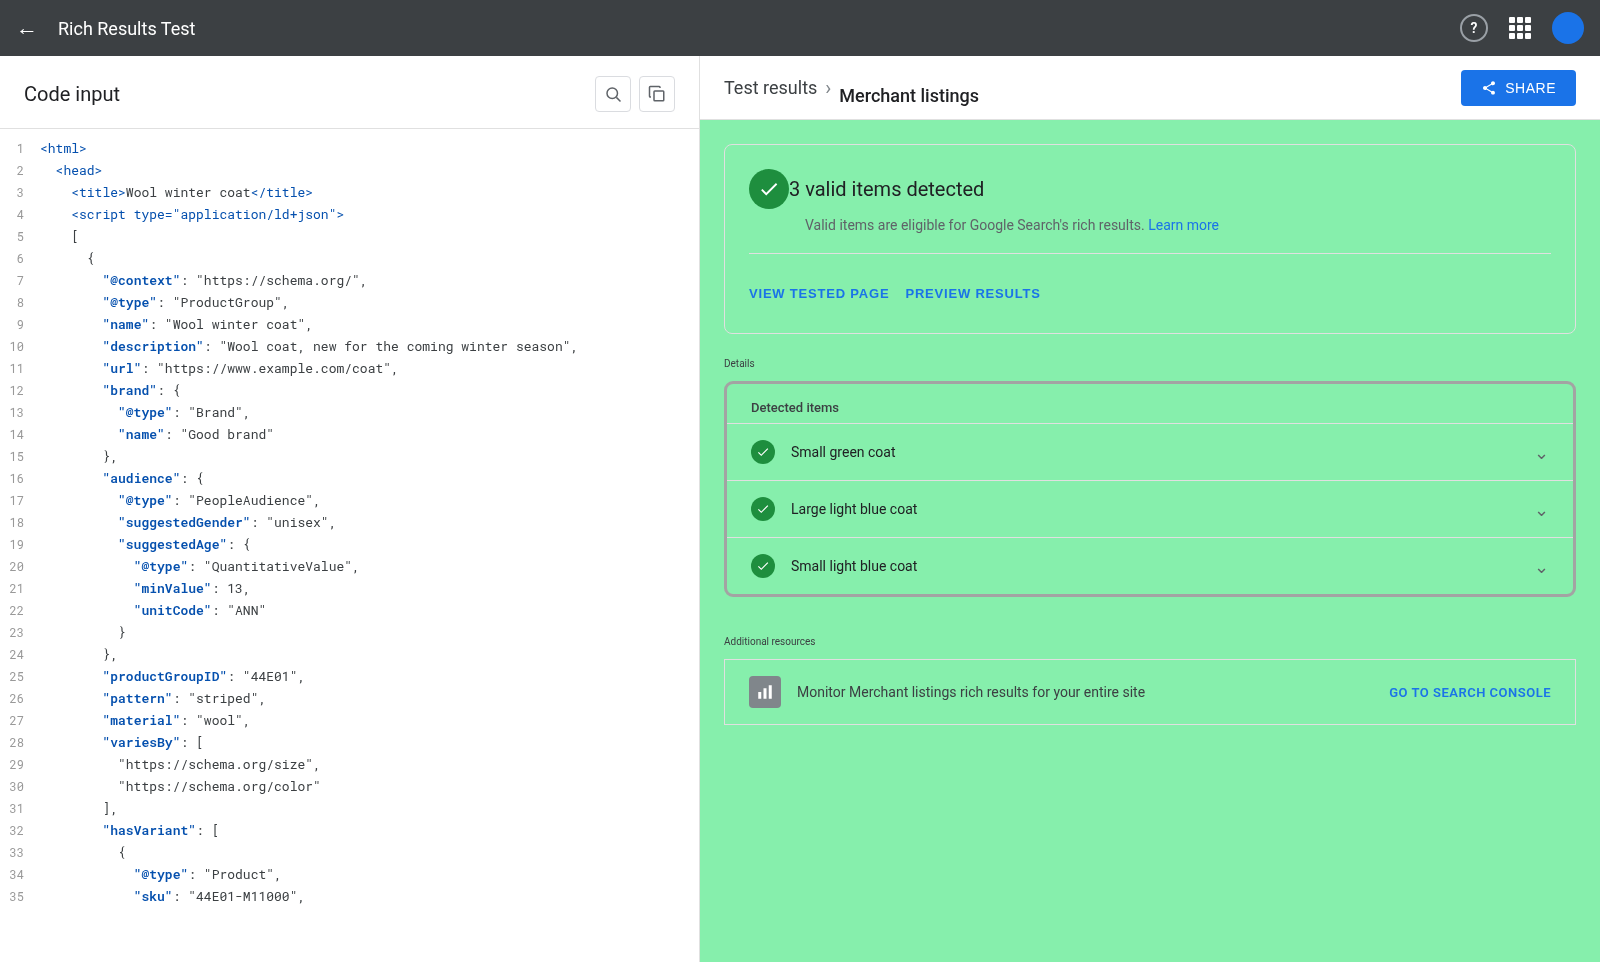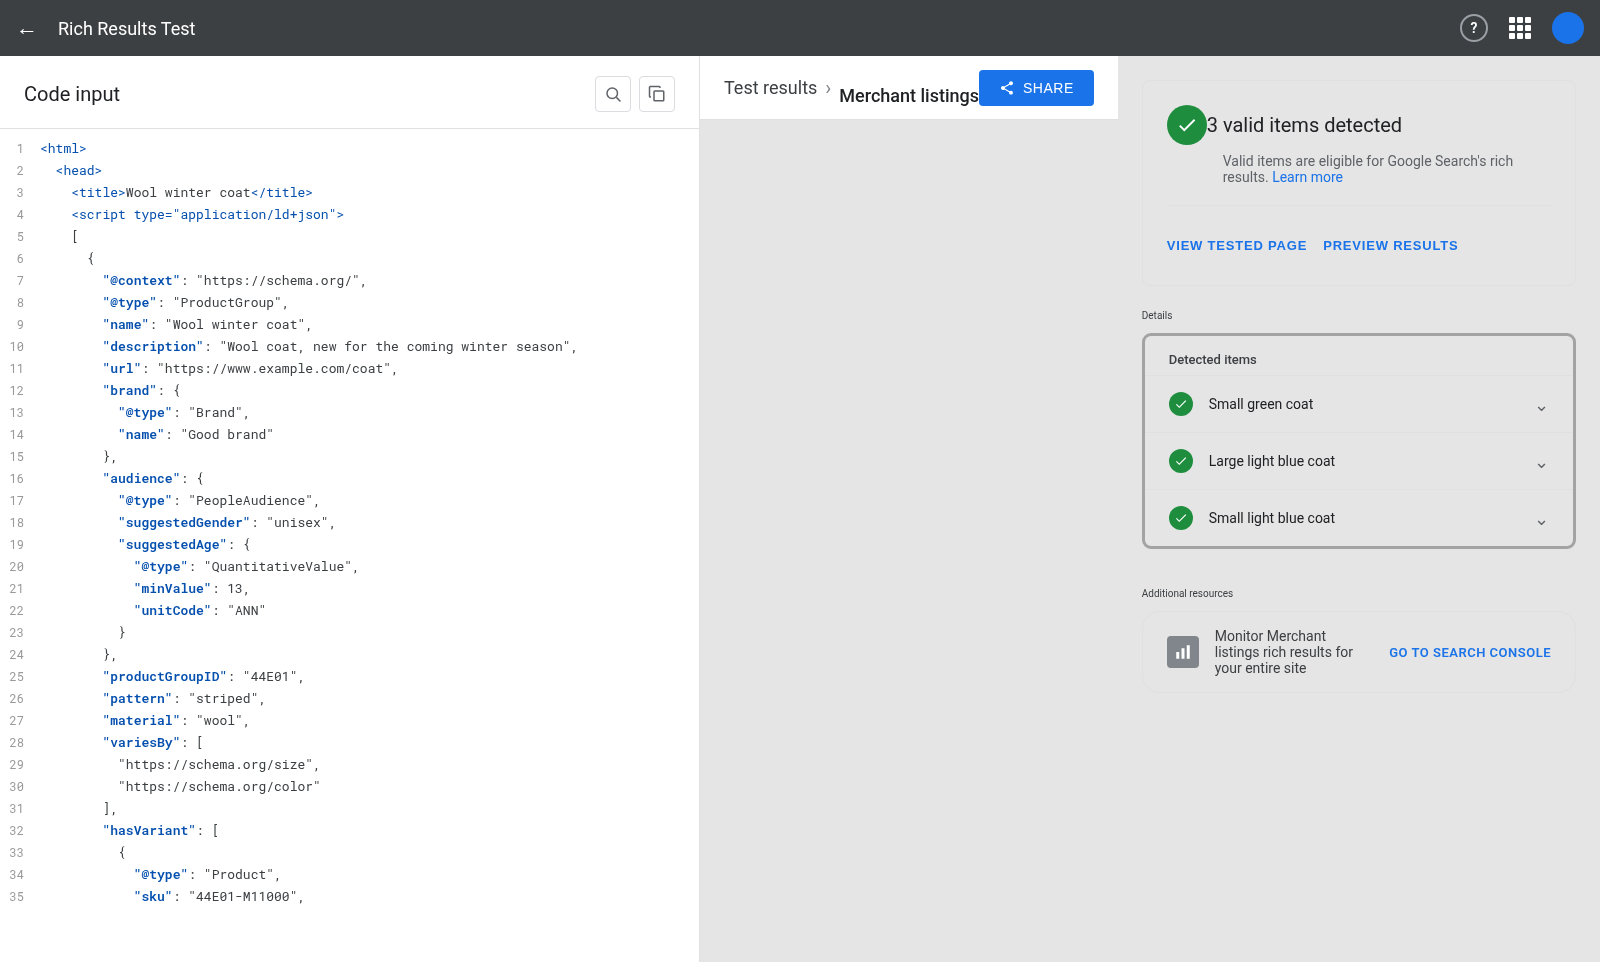--- a/index.html
+++ b/index.html
@@ -141,23 +141,23 @@
     .line-content {
       flex: 1;
       white-space: pre;
       color: #3c4043;
     }
 
     
     .results-panel {
       flex: 1;
       display: flex;
-      flex-direction: row;
+      flex-direction: column;
       overflow-y: auto;
-      background: #e5e5e5;
+      background: #86efac;
     }
     .results-header {
       height: 64px;
       display: flex;
       align-items: center;
       padding: 0 24px;
       border-bottom: 1px solid #e0e0e0;
       flex-shrink: 0;
       background: #fff;
     }
@@ -313,21 +313,21 @@
       color: #202124;
     }
     .chevron-icon {
       color: #5f6368;
       font-size: 18px;
     }
 
     
     .additional-resources-card {
       border: 1px solid #e0e0e0;
-      border-radius: 18px;
+      border-radius: 0;
     }
     .resource-row {
       display: flex;
       align-items: center;
       padding: 16px 24px;
       gap: 16px;
     }
     .resource-icon {
       width: 32px;
       height: 32px;

